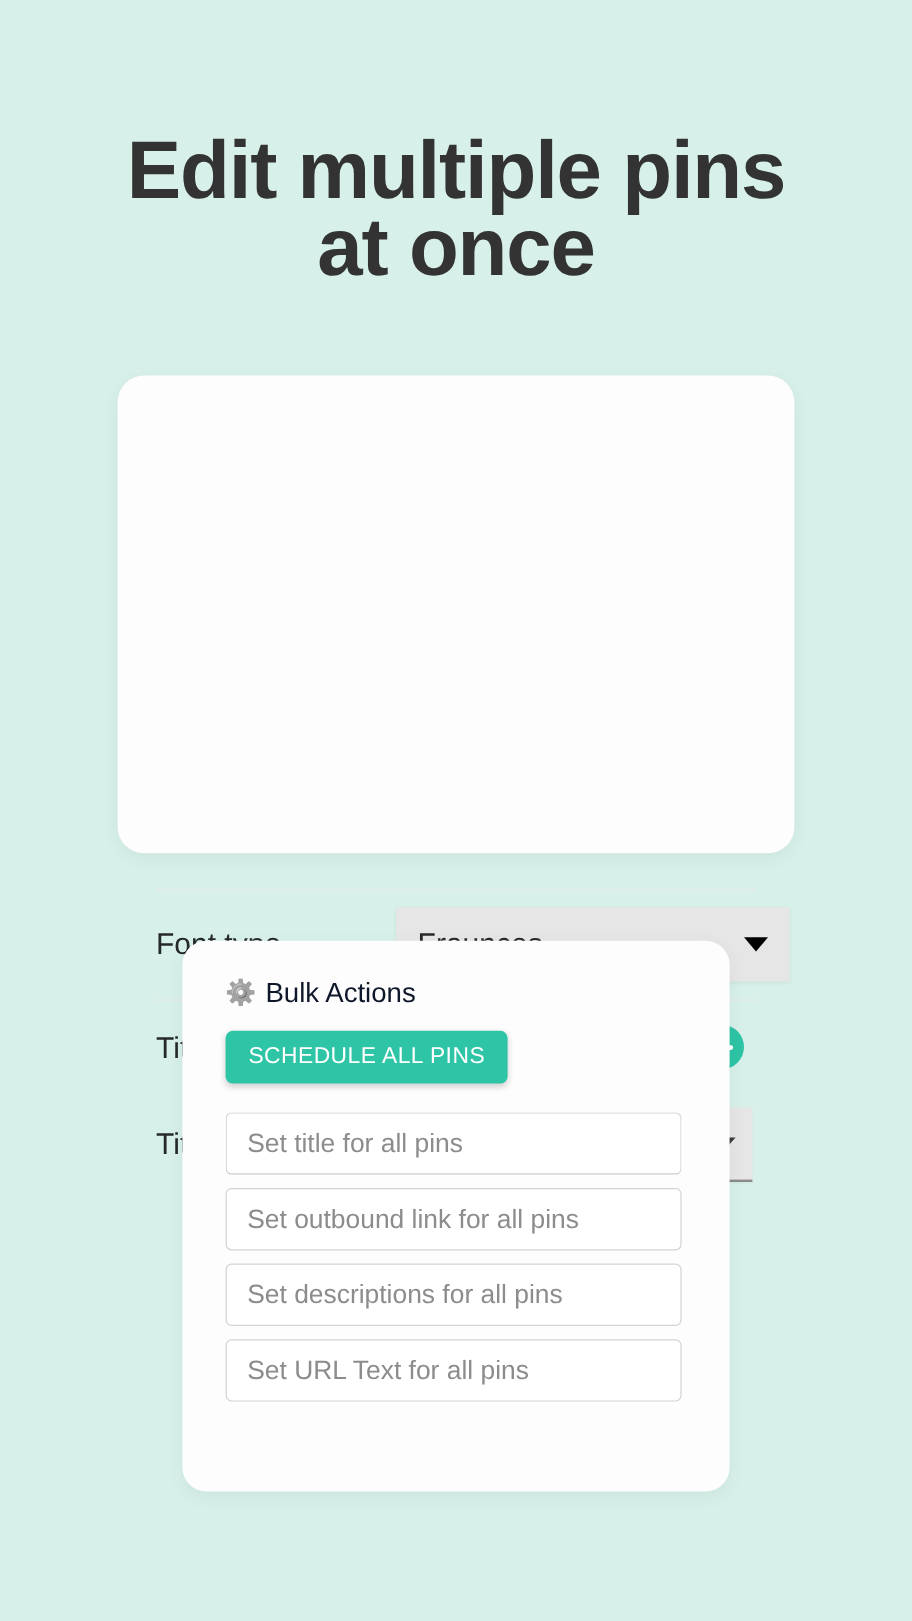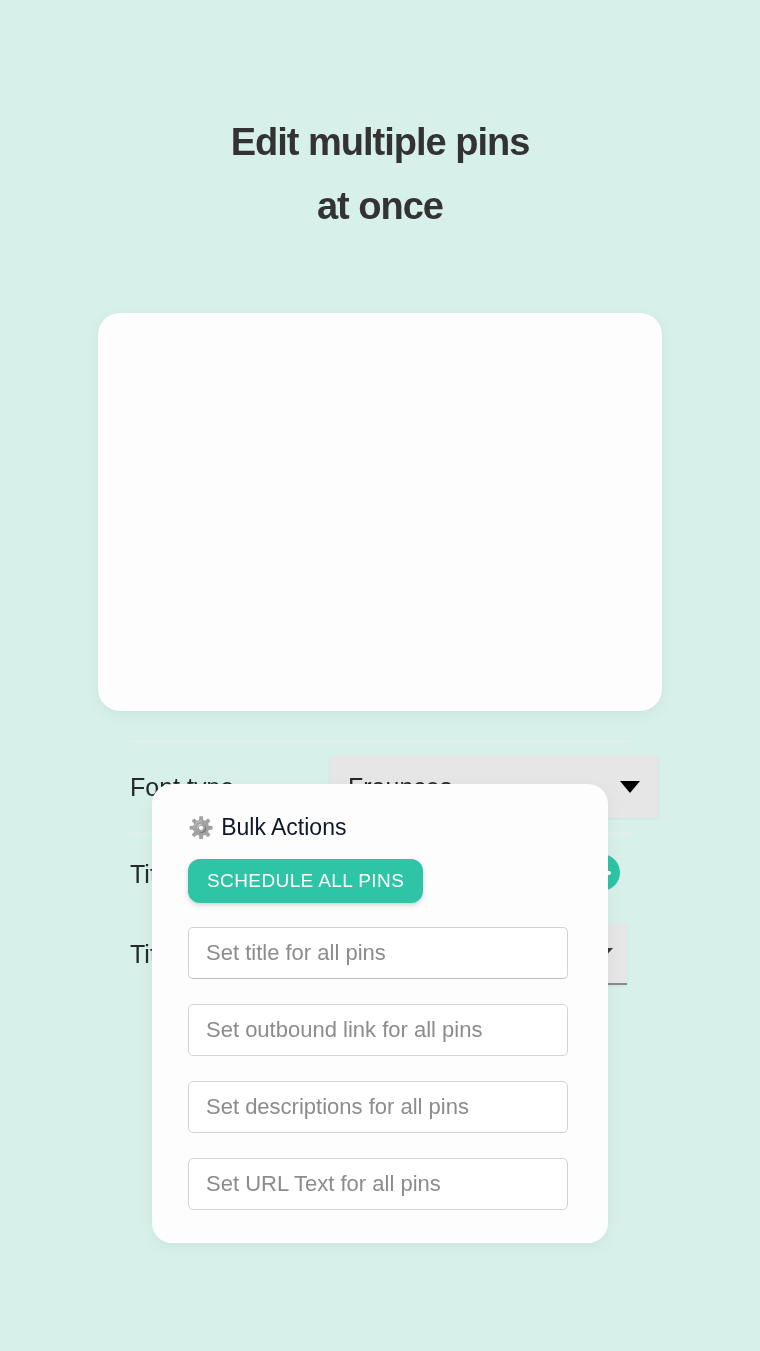--- a/index.html
+++ b/index.html
@@ -18,21 +18,21 @@
   
   .headline {
     position: absolute;
     left: 0;
     top: 110px;
     width: 760px;
     text-align: center;
     color: #333333;
     font-family: "Liberation Sans", sans-serif;
     font-weight: bold;
-    font-size: 38px;
+    font-size: 68px;
     line-height: 64px;
     letter-spacing: -1px;
   }
   .headline .line {
     display: block;
   }
 
   
   .settings-card {
     position: absolute;
@@ -226,21 +226,21 @@
     color: #0f172a;
     font-family: "Liberation Sans", sans-serif;
   }
   .schedule-btn {
     position: absolute;
     left: 36px;
     top: 75px;
     height: 44px;
     padding: 0 19px;
     background: #2ec4a6;
-    border-radius: 12px;
+    border-radius: 6px;
     display: flex;
     align-items: center;
     justify-content: center;
     color: #ffffff;
     font-size: 19px;
     letter-spacing: 0.4px;
     box-shadow: 0 2px 5px rgba(0,0,0,0.18);
     font-family: "Liberation Sans", sans-serif;
   }
   .bulk-fields {
@@ -252,21 +252,21 @@
   .text-field {
     width: 380px;
     height: 52px;
     box-sizing: border-box;
     border: 1px solid #d3d3d3;
     border-radius: 5px;
     background: #ffffff;
     display: flex;
     align-items: center;
     padding: 0 17px;
-    margin-bottom: 25px;
+    margin-bottom: 11px;
   }
   .text-field.underlined {
     border-bottom: 1px solid #bdbdbd;
   }
   .placeholder {
     font-size: 22px;
     color: #8c8c8c;
     font-family: "Liberation Sans", sans-serif;
   }
 </style>

